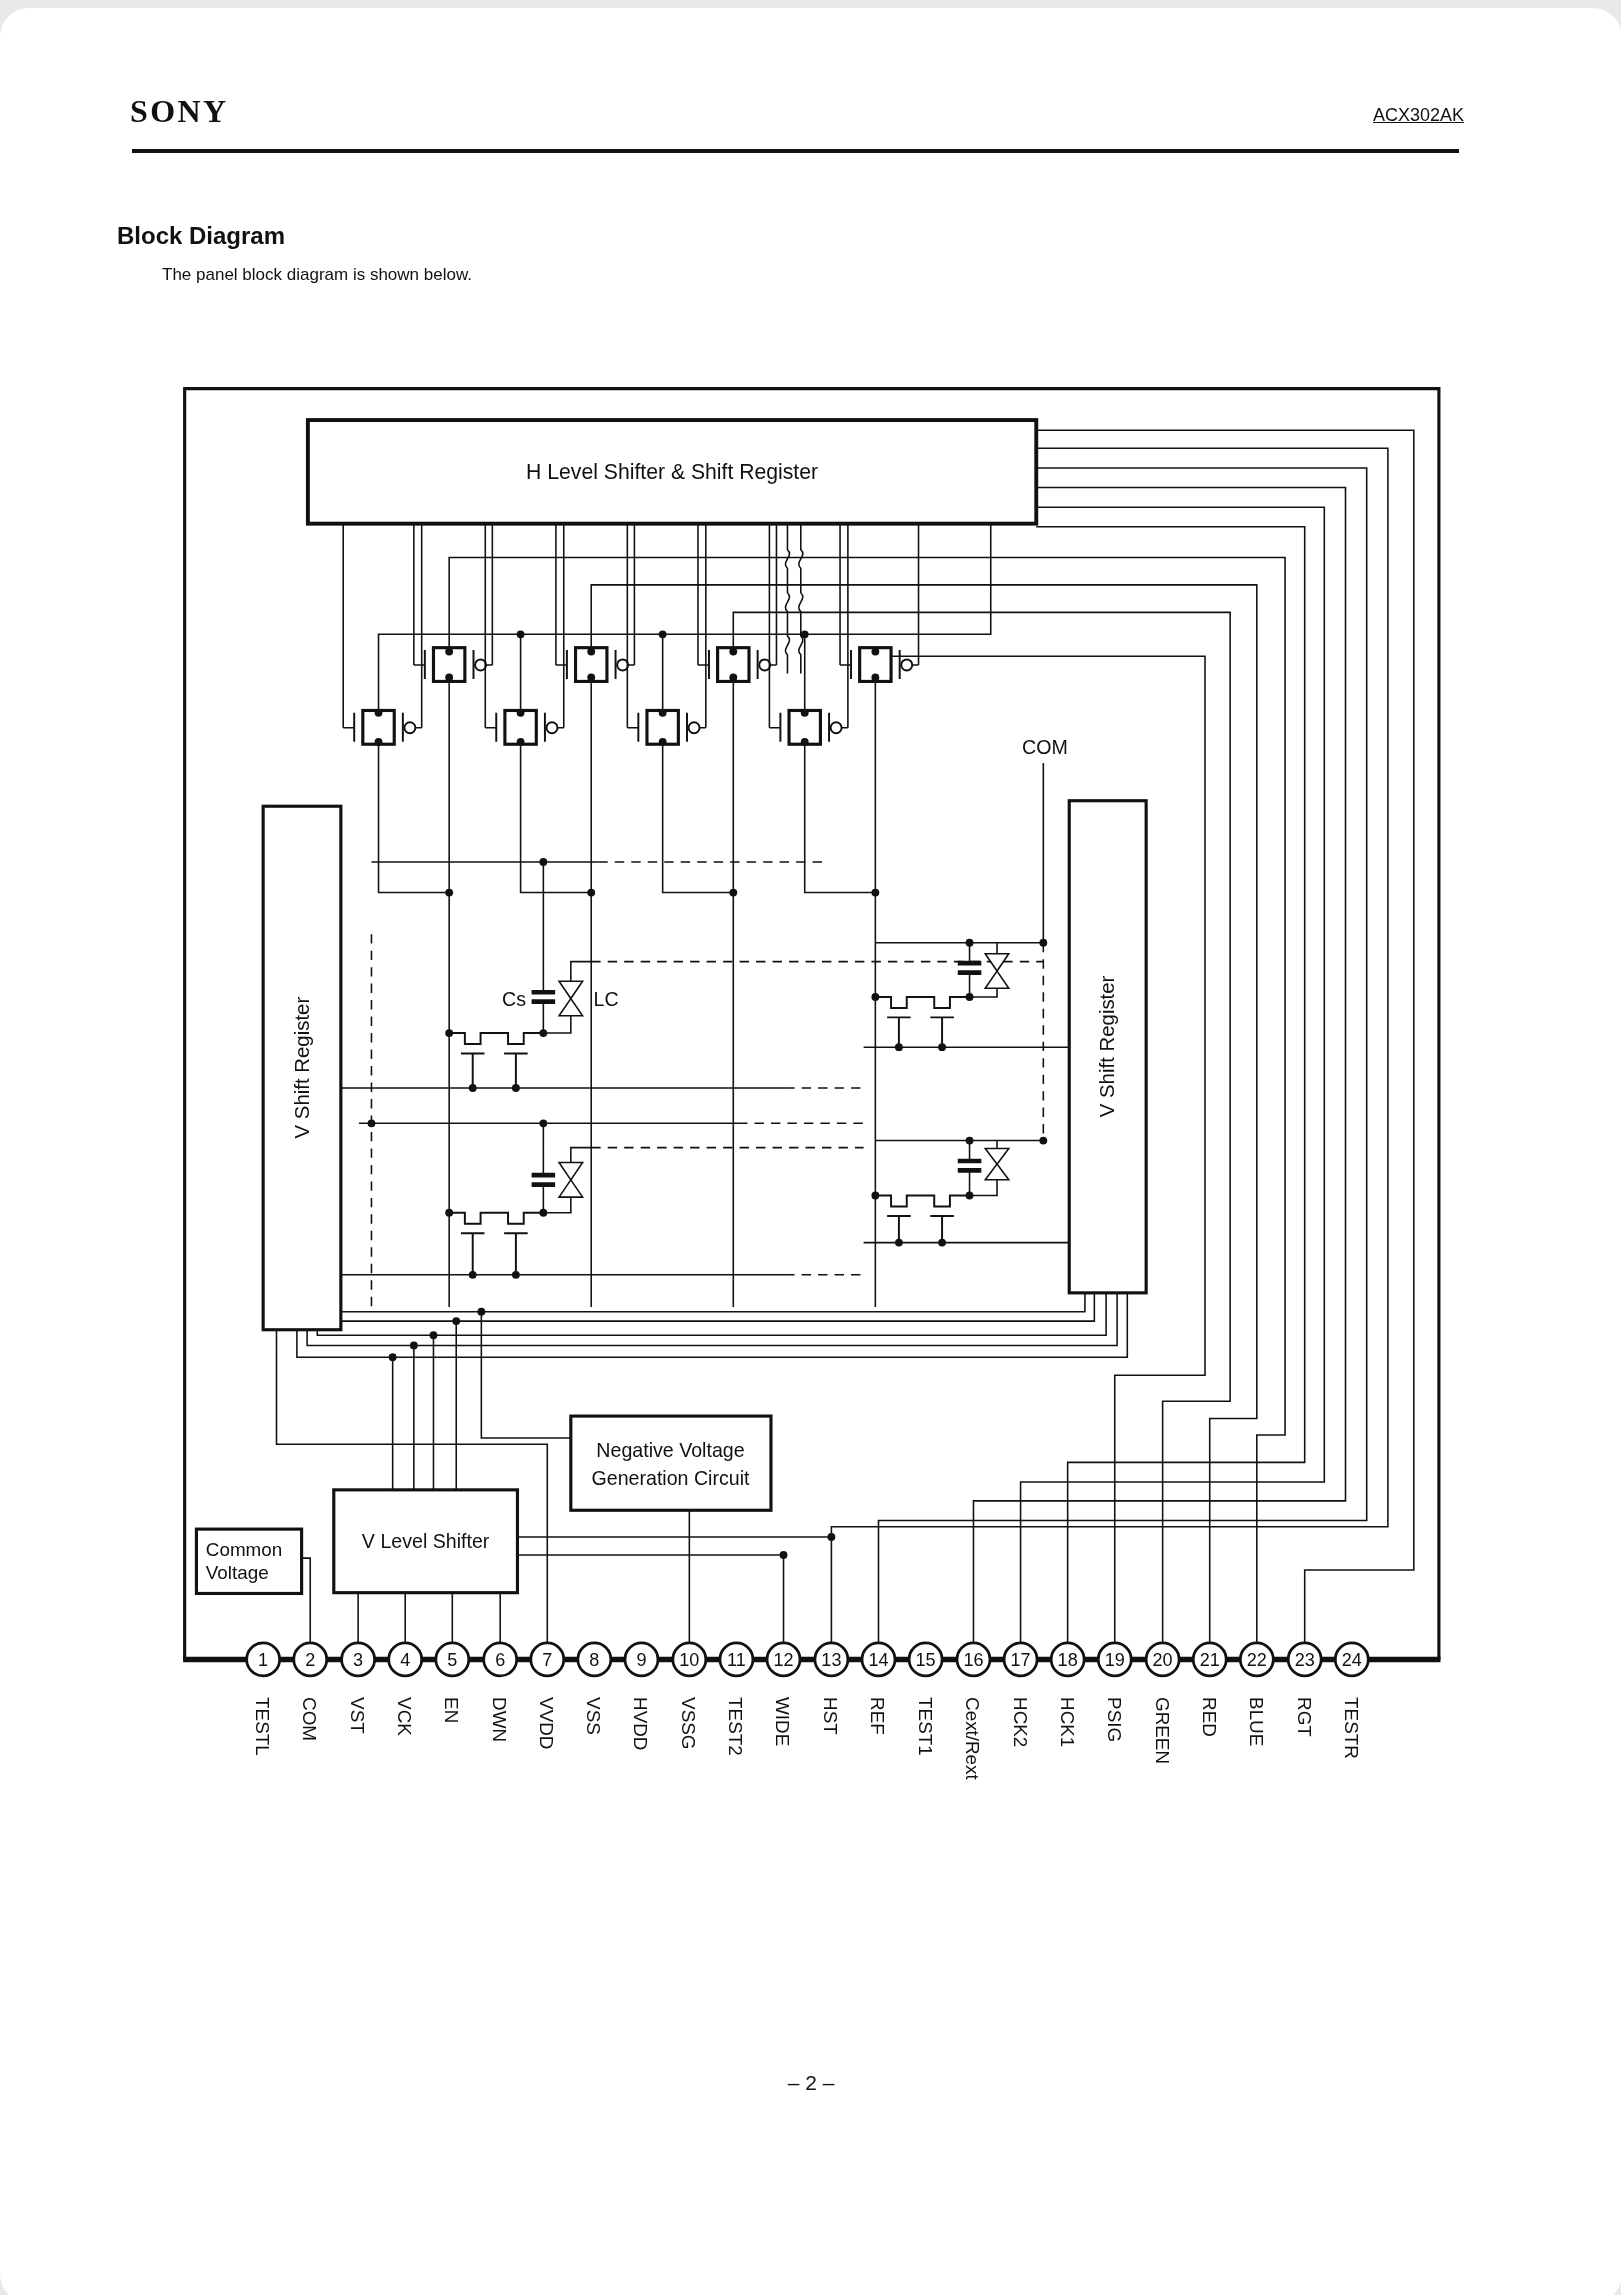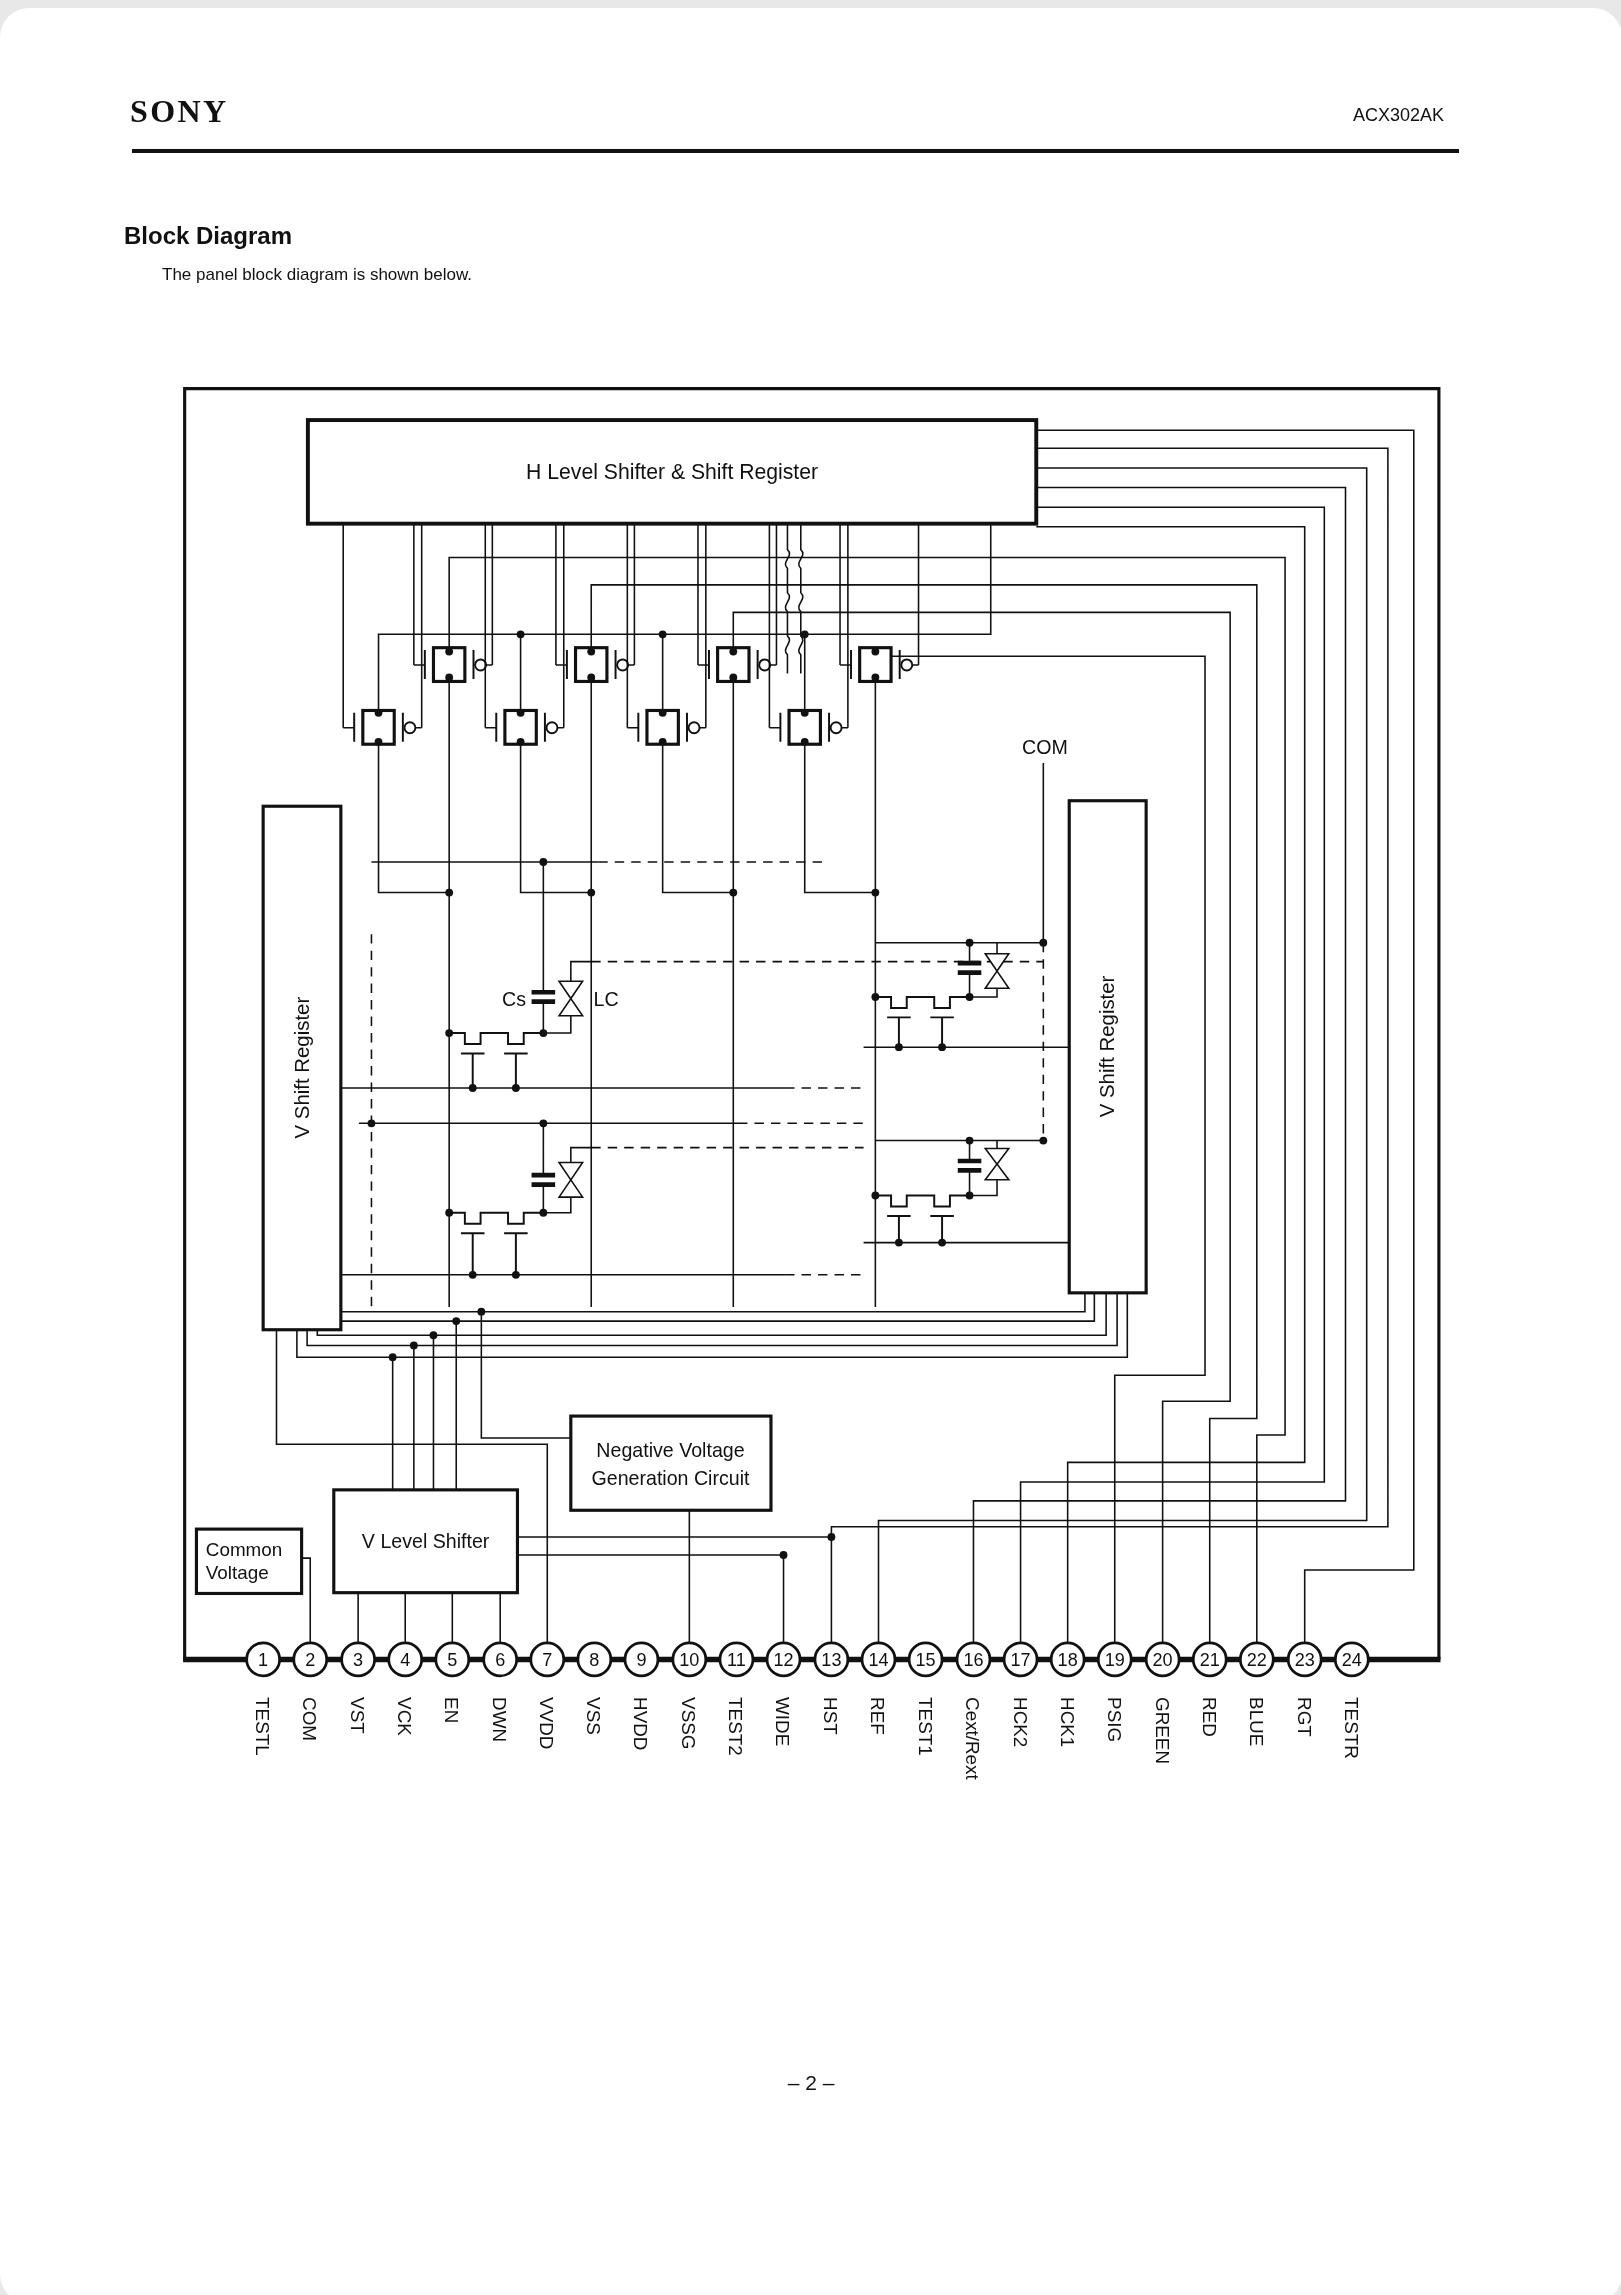--- a/index.html
+++ b/index.html
@@ -1,22 +1,22 @@
 <!DOCTYPE html>
 <html style="font-size:12.6px"><head>
 <meta charset="utf-8">
 <style>
   html,body{margin:0;padding:0;background:#e8e8e8;}
   .page{position:relative;width:1622px;height:2295px;background:#ffffff;margin:8px auto;
         font-family:"Liberation Sans", sans-serif;color:#111;overflow:hidden;border-radius:29px;}
   .brand{position:absolute;left:130px;top:85px;font-family:"Liberation Serif",serif;
          font-weight:bold;font-size:32px;letter-spacing:2.4px;}
-  .partno{position:absolute;right:178px;top:97px;font-size:18px;}
+  .partno{position:absolute;right:158px;top:97px;font-size:18px;text-decoration:underline;}
   .rule{position:absolute;left:132px;top:141px;width:1327px;height:3.9px;background:#111;}
-  .h1{position:absolute;left:124px;top:214px;font-size:24px;font-weight:bold;}
+  .h1{position:absolute;left:117px;top:214px;font-size:24px;font-weight:bold;}
   .sub{position:absolute;left:162px;top:257px;font-size:17px;}
   .pageno{position:absolute;left:0;top:2063px;width:1622px;text-align:center;font-size:21px;}
   svg{position:absolute;left:0;top:0;}
   svg text{font-family:"Liberation Sans", sans-serif;fill:#111;}
   .wire{stroke:#111;stroke-width:2;fill:none;}
   .wire-med{stroke:#111;stroke-width:2.5;fill:none;}
   .boxln{stroke:#111;stroke-width:4;fill:#fff;}
   .boxbold{stroke:#111;stroke-width:5;fill:#fff;}
   .dash{stroke:#111;stroke-width:2;fill:none;stroke-dasharray:12 9;}
   .cap{stroke:#111;stroke-width:6;fill:none;}

